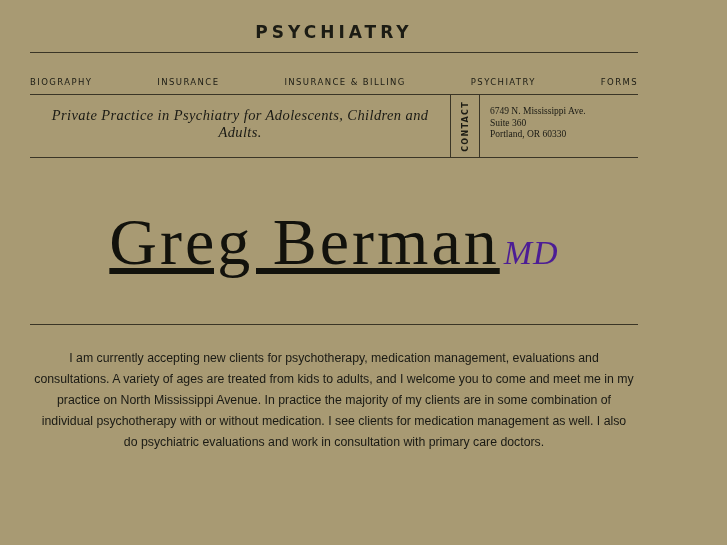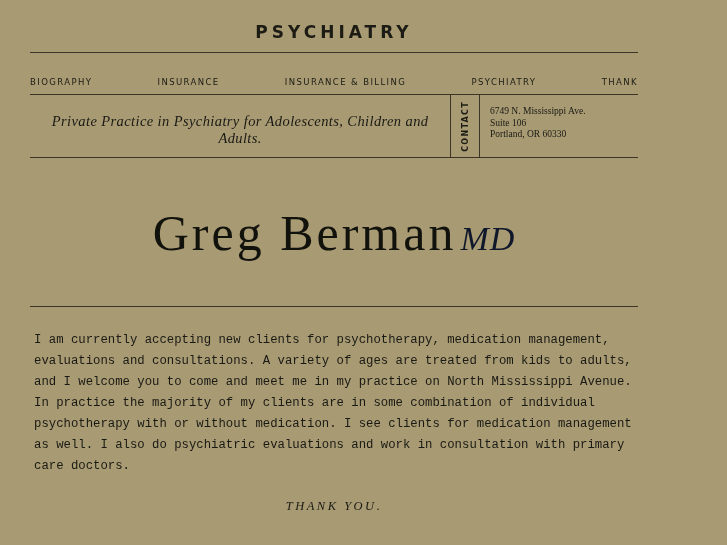--- a/index.html
+++ b/index.html
@@ -60,21 +60,21 @@
   
   .strip {
     display: flex;
     margin: 0 30px;
     border-bottom: 1px solid #3a3526;
     min-height: 62px;
   }
   .tagline {
     flex: 1 1 auto;
     display: flex;
-    align-items: flex-end;
+    align-items: center;
     justify-content: center;
     padding: 6px 14px 10px 14px;
     border-right: 1px solid #3a3526;
   }
   .tagline-text {
     font-family: "Liberation Serif", serif;
     font-style: italic;
     font-size: 14.5px;
     letter-spacing: 0.4px;
     color: #1a1a14;
@@ -106,36 +106,37 @@
   }
   
   .hero {
     margin: 0 30px;
     padding: 46px 0 44px 0;
     text-align: center;
     border-bottom: 1px solid #3a3526;
   }
   .hero-name {
     font-family: "Liberation Serif", serif;
-    font-size: 50px;
+    font-size: 66px;
     letter-spacing: 3px;
     color: #12120c;
+    text-decoration: underline;
   }
   .hero-suffix {
     font-family: "Liberation Serif", serif;
     font-style: italic;
     font-size: 34px;
     letter-spacing: 1px;
-    color: #0f172a;
+    color: #4c1d95;
   }
   
   .body-copy {
     margin: 23px 34px 0 34px;
-    text-align: left;
-    font-family: Liberation Mono, monospace;
+    text-align: center;
+    font-family: Liberation Sans, sans-serif;
     font-size: 12.3px;
     line-height: 21px;
     color: #1a1a14;
   }
   .thankyou {
     margin-top: 22px;
     text-align: center;
     font-family: "Liberation Serif", serif;
     font-style: italic;
     font-size: 12.5px;
@@ -152,39 +153,38 @@
     <div class="masthead-title">PSYCHIATRY</div>
   </div>
 
   <div class="rule"></div>
 
   <nav class="nav">
     <a class="nav-item" href="#">BIOGRAPHY</a>
     <a class="nav-item" href="#">INSURANCE</a>
     <a class="nav-item" href="#">INSURANCE &amp; BILLING</a>
     <a class="nav-item" href="#">PSYCHIATRY</a>
-    <a class="nav-item" href="#">THANK</a>
+    <a class="nav-item" href="#">FORMS</a>
   </nav>
 
   <div class="strip">
     <div class="tagline">
       <div class="tagline-text">Private Practice in Psychiatry for Adolescents, Children and Adults.</div>
     </div>
     <div class="contact-label-cell">
       <div class="contact-label">CONTACT</div>
     </div>
     <div class="contact-block">
       <div>6749 N. Mississippi Ave.</div>
-      <div>Suite 106</div>
+      <div>Suite 360</div>
       <div>Portland, OR 60330</div>
     </div>
   </div>
 
   <div class="hero">
     <span class="hero-name">Greg Berman</span>
     <span class="hero-suffix">MD</span>
   </div>
 
   <p class="body-copy">I am currently accepting new clients for psychotherapy, medication management, evaluations and consultations. A variety of ages are treated from kids to adults, and I welcome you to come and meet me in my practice on North Mississippi Avenue. In practice the majority of my clients are in some combination of individual psychotherapy with or without medication. I see clients for medication management as well. I also do psychiatric evaluations and work in consultation with primary care doctors.</p>
 
-  <div class="thankyou">THANK YOU.</div>
 
 </div>
 
 </body></html>

